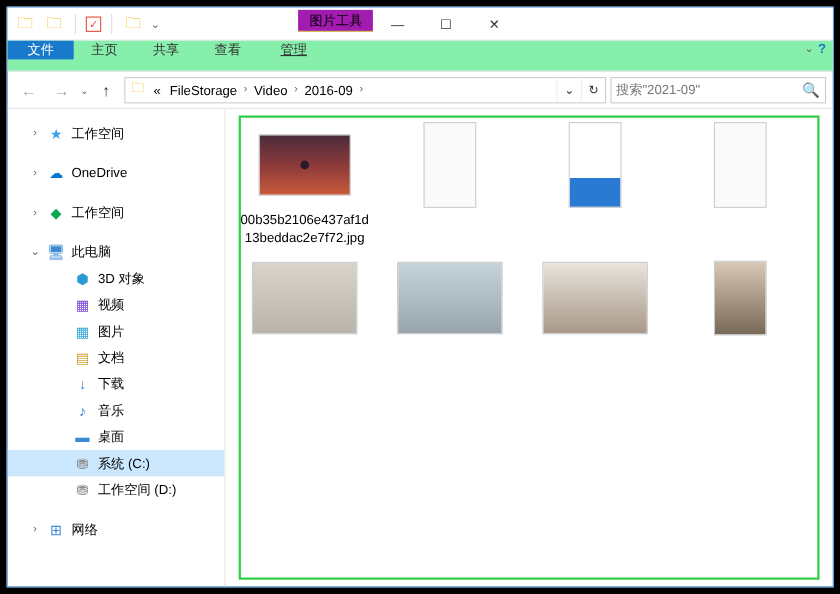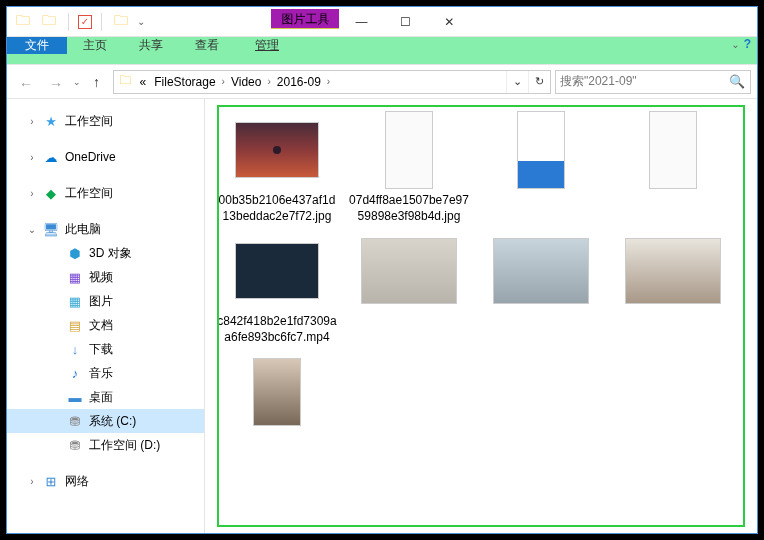--- a/index.html
+++ b/index.html
@@ -231,40 +231,33 @@
           <div class="item">
             <div class="thumb">
               <div class="thumb-img sunset"></div>
             </div>
             <div class="fname">00b35b2106e437af1d13beddac2e7f72.jpg</div>
           </div>
           <div class="item">
             <div class="thumb">
               <div class="thumb-tall"></div>
             </div>
-            <div class="fname">07d4ff8ae1507be7e9759898e3f98b4d.jpg</div>
           </div>
           <div class="item">
             <div class="thumb">
               <div class="thumb-tall blue"></div>
             </div>
           </div>
           <div class="item">
             <div class="thumb">
               <div class="thumb-tall"></div>
             </div>
           </div>
           <div class="item">
             <div class="thumb">
-              <div class="thumb-dark"></div>
-            </div>
-            <div class="fname">c842f418b2e1fd7309aa6fe893bc6fc7.mp4</div>
-          </div>
-          <div class="item">
-            <div class="thumb">
               <div class="thumb-laptop"></div>
             </div>
             <div class="fname"></div>
           </div>
           <div class="item">
             <div class="thumb">
               <div class="thumb-phone"></div>
             </div>
             <div class="fname"></div>
           </div>

